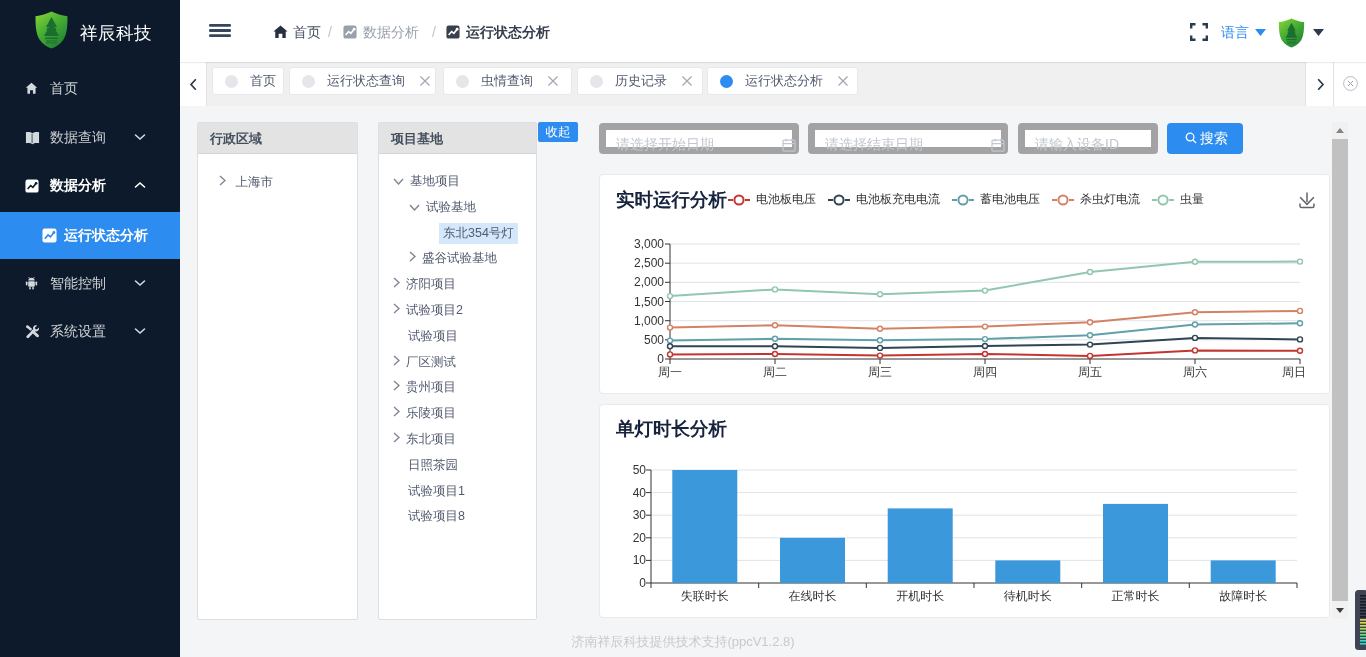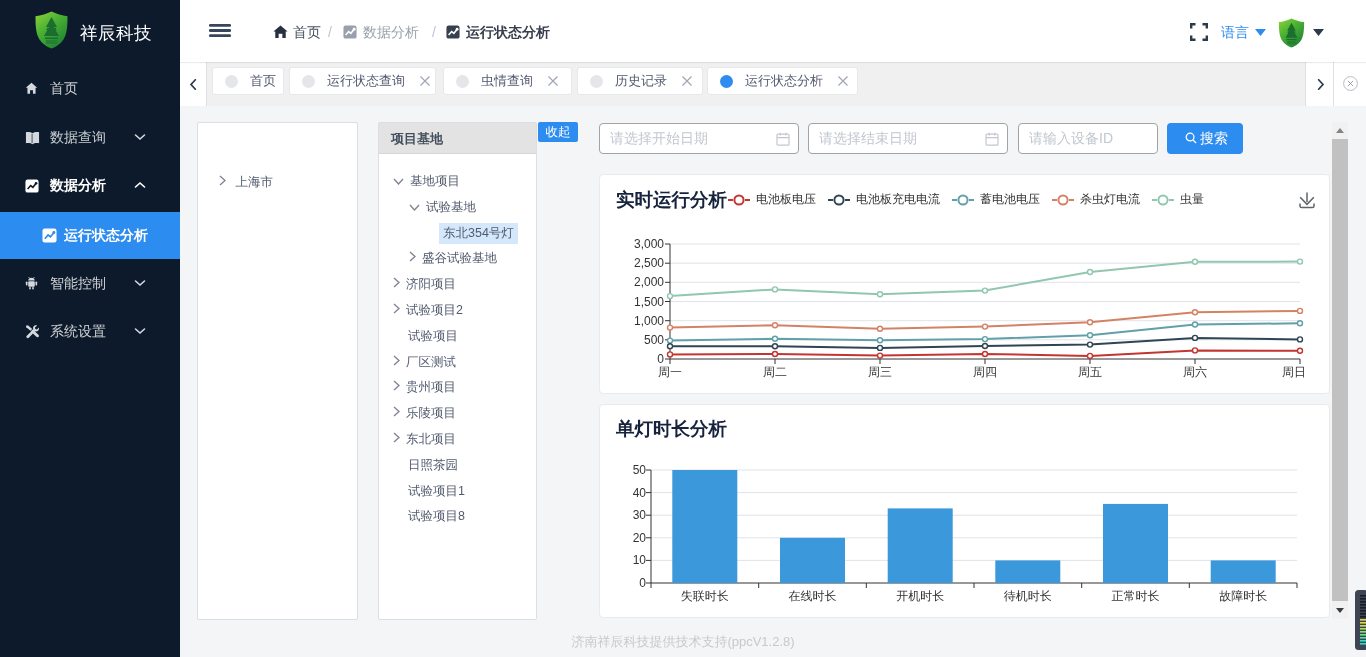--- a/index.html
+++ b/index.html
@@ -34,21 +34,21 @@
 .tag .tt { margin-left:12px; }
 .tag .xc { margin-left:14px; }
 
 
 .panel { position:absolute; background:#fff; border:1px solid #dcdee2; border-radius:2px; }
 .panel .ph { height:31px; background:#e3e3e4; border-bottom:1px solid #d4d6d9; color:#45505e; font-size:13px; font-weight:bold; line-height:31px; padding-left:12px; }
 .trow { position:absolute; font-size:12.5px; color:#515a6e; white-space:nowrap; }
 .chev { display:inline-block; margin-right:6px; }
 
 
-.inp { position:absolute; top:123px; height:31px; background:#fff; border:1px solid #a3a3a3; border-radius:4px; color:#c2c7cf; font-size:14px; line-height:29px; padding-left:10px; }
+.inp { position:absolute; top:123px; height:31px; background:#fff; border:7px solid #a3a3a3; border-radius:4px; color:#c2c7cf; font-size:14px; line-height:29px; padding-left:10px; }
 .cal { position:absolute; top:8px; }
 #btn-search { position:absolute; left:1167px; top:123px; width:76px; height:31px; background:#2d8cf0; border-radius:4px; color:#fff; font-size:14px; text-align:center; line-height:31px; }
 #btn-fold { position:absolute; left:538px; top:122px; width:40px; height:20px; background:#2d8cf0; border-radius:2px; color:#fff; font-size:12.5px; text-align:center; line-height:20px; }
 
 
 .card { position:absolute; left:599px; width:731px; background:#fff; border:1px solid #e8eaec; border-radius:4px; }
 .ctitle { position:absolute; left:16px; font-size:18.5px; font-weight:bold; color:#17233d; }
 .legend { position:absolute; display:flex; align-items:flex-end; font-size:12px; color:#333; }
 .litem { display:flex; align-items:center; margin-right:12px; }
 .litem span { margin-left:6px; }
@@ -249,20 +249,21 @@
   <div style="position:absolute;left:1154px;top:0;width:32px;height:44px;background:#fff;">
     <svg style="position:absolute;left:9px;top:14px;" width="15" height="15" viewBox="0 0 15 15">
       <circle cx="7.5" cy="7.5" r="6.9" fill="none" stroke="#b8bcc4" stroke-width="1"></circle>
       <path d="M4.9 4.9 L10.1 10.1 M10.1 4.9 L4.9 10.1" stroke="#9aa0ab" stroke-width="1"></path>
     </svg>
   </div>
 </div>
 <div id="content">
 
   <div class="panel" style="left:197px;top:122px;width:161px;height:498px;">
+    <div class="ph">行政区域</div>
     <div class="trow" style="left:21px;top:51px;">
       <svg class="chev" width="7" height="11" viewBox="0 0 7 11">
           <path d="M1 1 L6 5.5 L1 10" stroke="#808695" stroke-width="1.4" fill="none"></path>
         </svg>
       上海市
     </div>
   </div>
 
   <div class="panel" style="left:378px;top:122px;width:159px;height:498px;">
     <div class="ph">项目基地</div>

